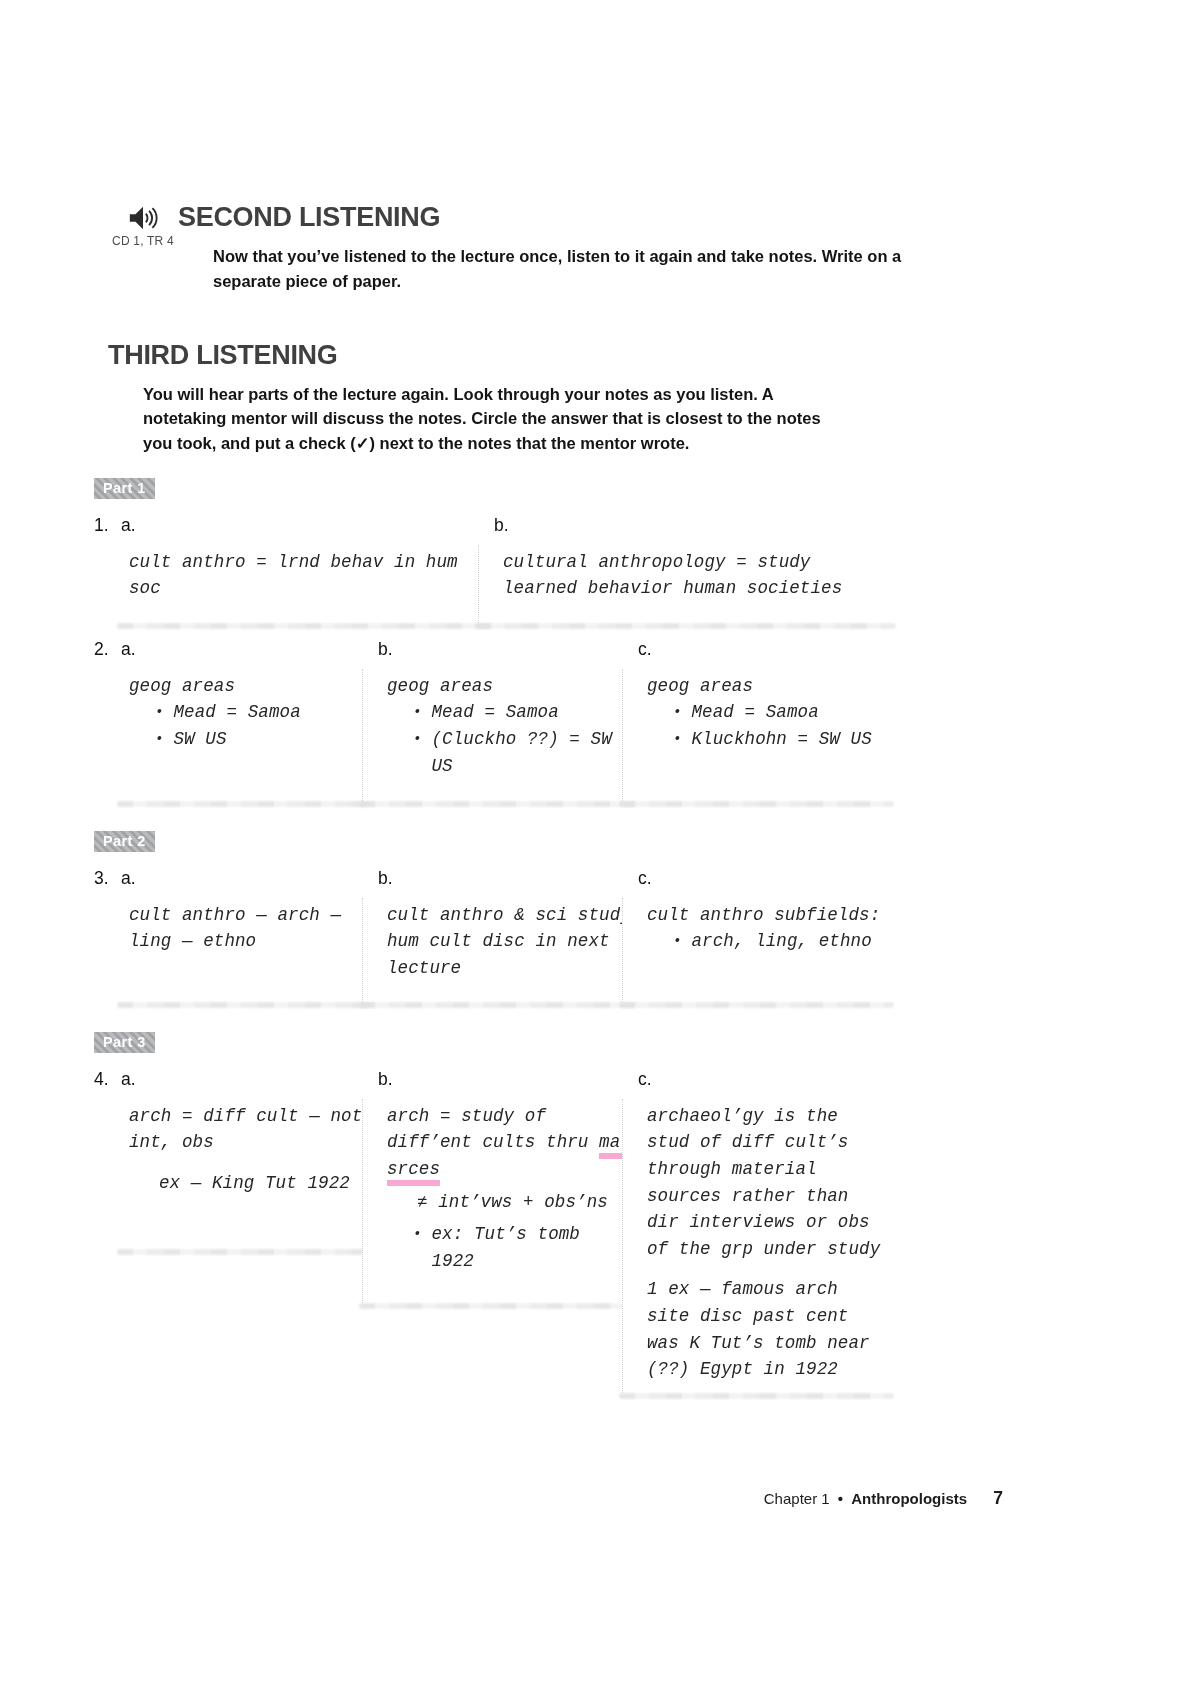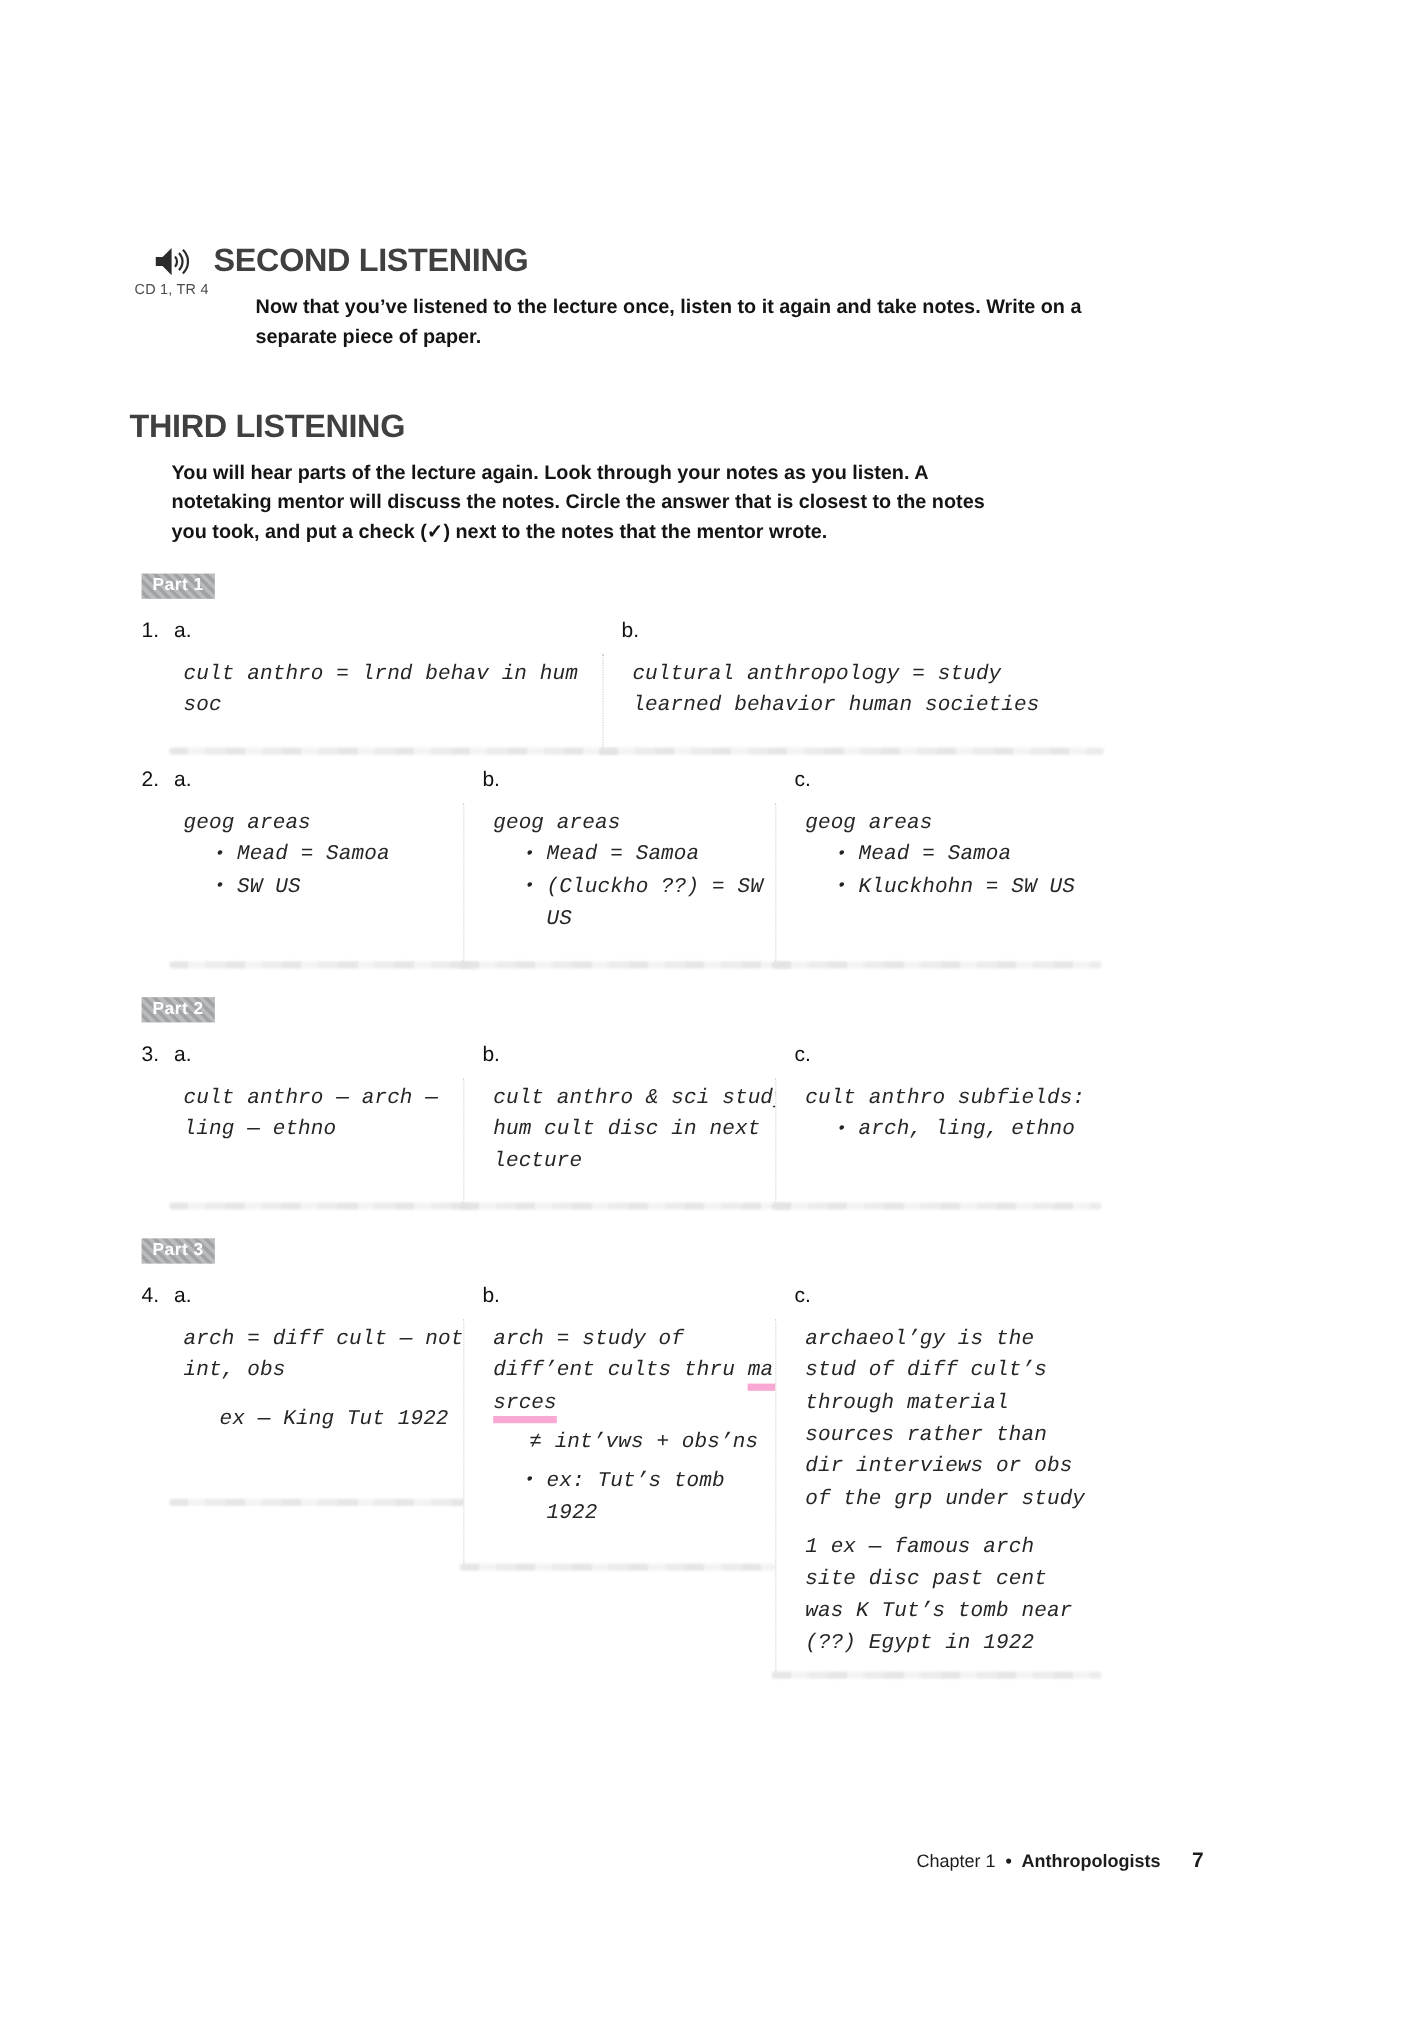--- a/index.html
+++ b/index.html
@@ -21,21 +21,21 @@
   .section-title {
     font-size:27px; font-weight:800; color:#404040; letter-spacing:-.3px;
     font-family:Liberation Sans, sans-serif;
   }
   .section-instr {
     margin-left:35px; margin-top:11px; width:700px;
     font-size:16.5px; font-weight:700; color:#141414; line-height:1.5;
   }
 
   
-  .exercise { margin-left:118px; }
+  .exercise { margin-left:94px; }
   .part-badge {
     display:inline-block; padding:2px 9px 3px;
     background-color:#a6a8ab;
     background-image:repeating-linear-gradient(45deg, rgba(255,255,255,.22) 0 3px, rgba(0,0,0,0.03) 3px 6px);
     color:#fdfdfd; font-weight:700; font-size:14.5px; letter-spacing:.4px;
   }
   .part-badge.p1 { margin:22px 0 0; }
   .part-badge.p2 { margin:30px 0 0; }
   .part-badge.p3 { margin:30px 0 0; }
 
@@ -69,21 +69,21 @@
     font-size:17.5px; color:#262626; line-height:1.52; letter-spacing:.1px;
   }
   .hw.gap-top { margin-top:14px; }
   .hw.indent { padding-left:30px; }
   .hw.bullet { display:flex; padding-left:26px; }
   .hw.bullet .marker { flex:0 0 auto; margin-right:10px; font-size:14px; line-height:1.9; }
   .hw .u { border-bottom:6px solid #f9a8d4; padding-bottom:1px; }
 
   
   .page-footer {
-    position:absolute; top:1540px; left:0; width:1003px; text-align:right;
+    position:absolute; top:1488px; left:0; width:1003px; text-align:right;
     font-size:15px; color:#1c1c1c;
   }
   .page-footer .chap { font-weight:400; }
   .page-footer .sep { margin:0 4px; font-weight:700; }
   .page-footer .chtitle { font-weight:700; }
   .page-footer .pagenum { font-weight:700; font-size:17.5px; margin-left:22px; }
 </style>
 </head>
 <body>
 

